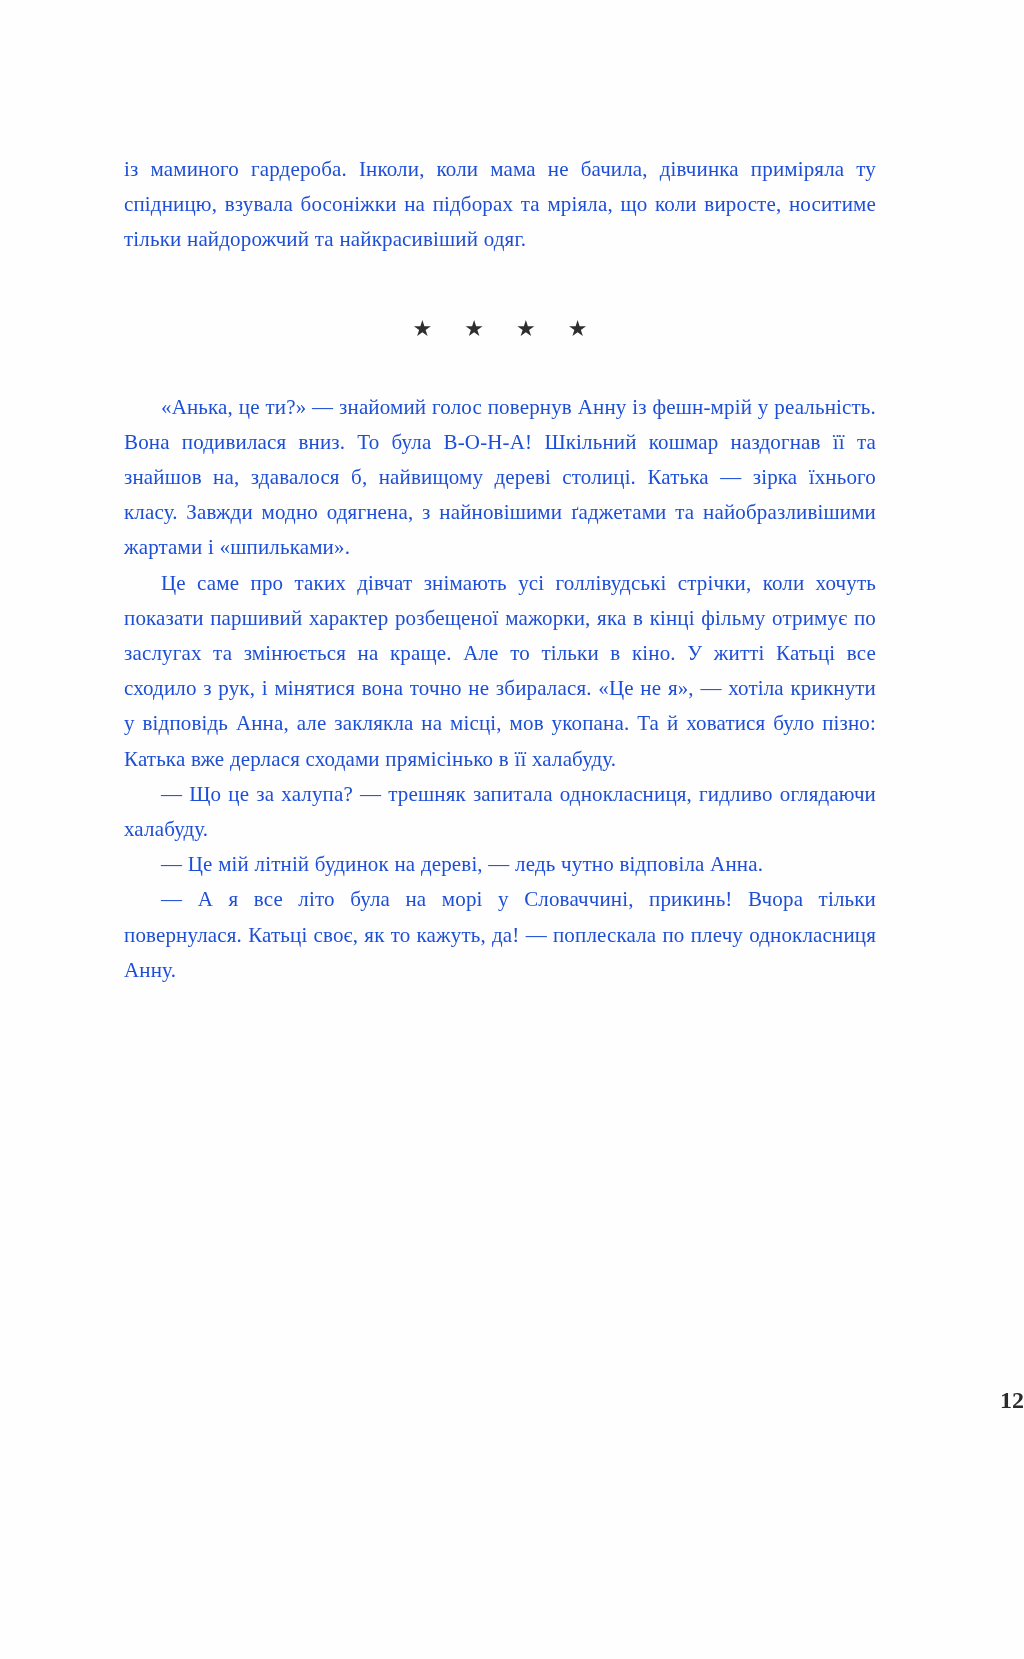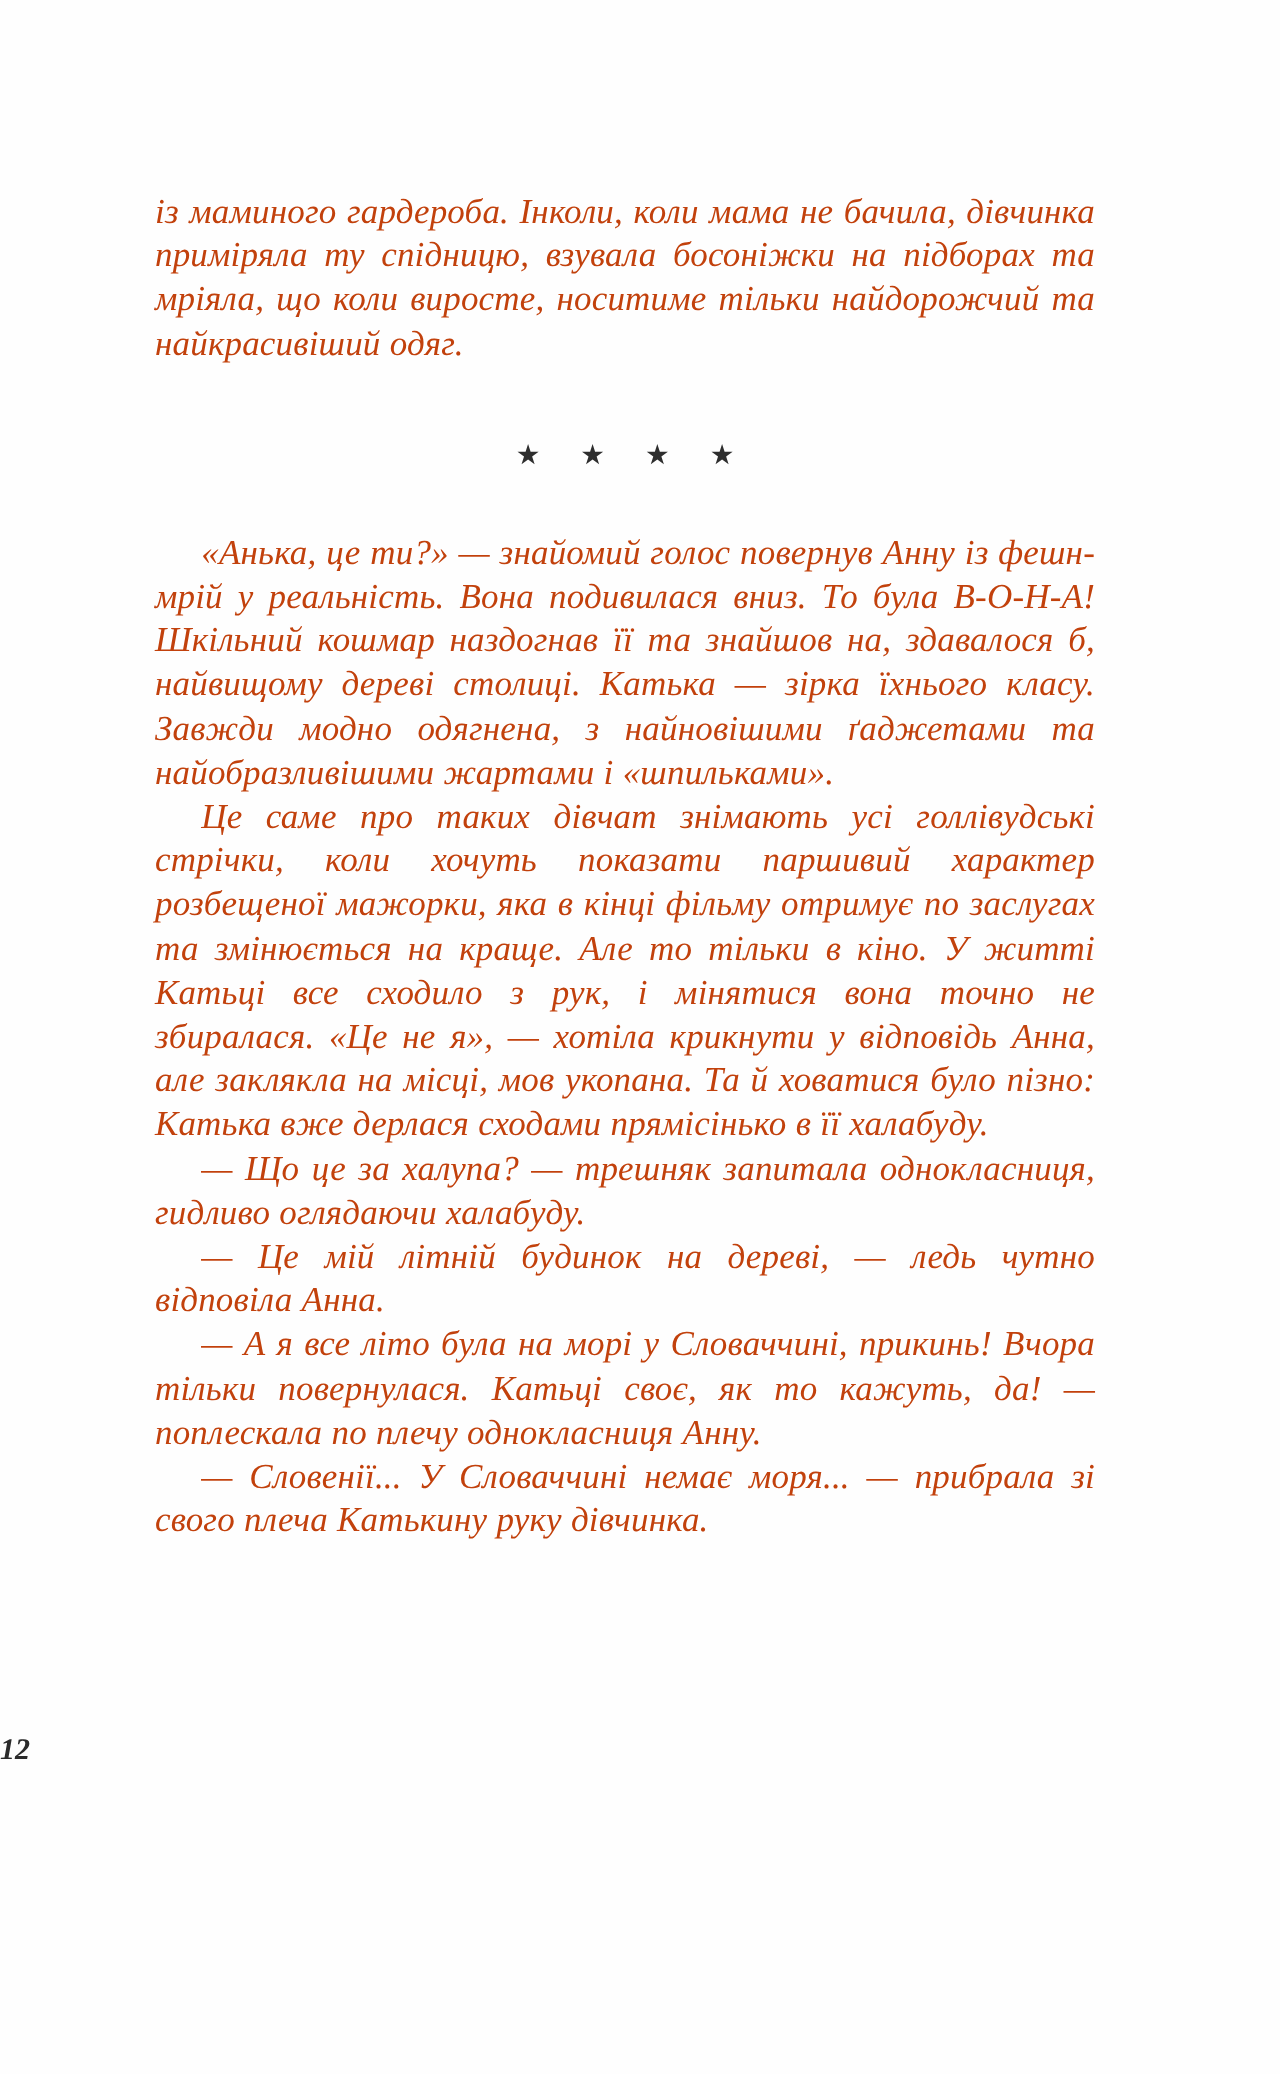--- a/index.html
+++ b/index.html
@@ -27,28 +27,27 @@
 
   .text-block {
     position: absolute;
     left: 124px;
     top: 152px;
     width: 752px;
   }
 
   p.para {
     margin: 0;
-    font-size: 28px;
+    font-size: 21px;
     line-height: 35.2px;
     text-align: justify;
     text-justify: inter-word;
-    color: #c2410c;
+    color: #1d4ed8;
     letter-spacing: 0.15px;
     word-spacing: 0.2px;
-    font-style: italic;
     -webkit-font-smoothing: antialiased;
   }
 
   p.para.indent {
     text-indent: 37px;
   }
 
   p.para.continued {
     text-indent: 0;
   }
@@ -85,27 +84,26 @@
 
   .gap-after-divider {
     height: 30px;
   }
 
   .folio {
     position: absolute;
     left: 0;
     top: 1385px;
     width: 1024px;
-    text-align: left;
+    text-align: right;
     font-size: 24px;
     line-height: 30px;
     font-weight: 700;
     color: #2b2b2b;
     font-family: "Liberation Serif", "DejaVu Serif", serif;
-    font-style: italic;
   }
 </style>
 </head>
 <body>
 
 <div class="page">
 
   <div class="text-block">
 
     <p class="para continued last-line-left">із маминого гардероба. Інколи, коли мама не бачила, дівчинка приміряла ту спідницю, взувала босоніжки на підборах та мріяла, що коли виросте, носитиме тільки найдорожчий та найкрасивіший одяг.</p>
@@ -126,19 +124,18 @@
     <p class="para indent last-line-left">Це саме про таких дівчат знімають усі голлівудські стрічки, коли хочуть показати паршивий характер розбещеної мажорки, яка в кінці фільму отримує по заслугах та змінюється на краще. Але то тільки в кіно. У житті Катьці все сходило з рук, і мінятися вона точно не збиралася. «Це не я», — хотіла крикнути у відповідь Анна, але заклякла на місці, мов укопана. Та й ховатися було пізно: Катька вже дерлася сходами прямісінько в її халабуду.</p>
 
     <p class="para indent last-line-left">— Що це за халупа? — трешняк запитала однокласниця, гидливо оглядаючи халабуду.</p>
 
     <p class="para indent last-line-left">— Це мій літній будинок на дереві, — ледь чутно відповіла Анна.</p>
 
 
 
     <p class="para indent last-line-left">— А я все літо була на морі у Словаччині, прикинь! Вчора тільки повернулася. Катьці своє, як то кажуть, да! — поплескала по плечу однокласниця Анну.</p>
 
-    <p class="para indent last-line-left">— Словенії... У Словаччині немає моря... — прибрала зі свого плеча Катькину руку дівчинка.</p>
 
   </div>
 
   <div class="folio">12</div>
 
 </div>
 
 </body></html>

